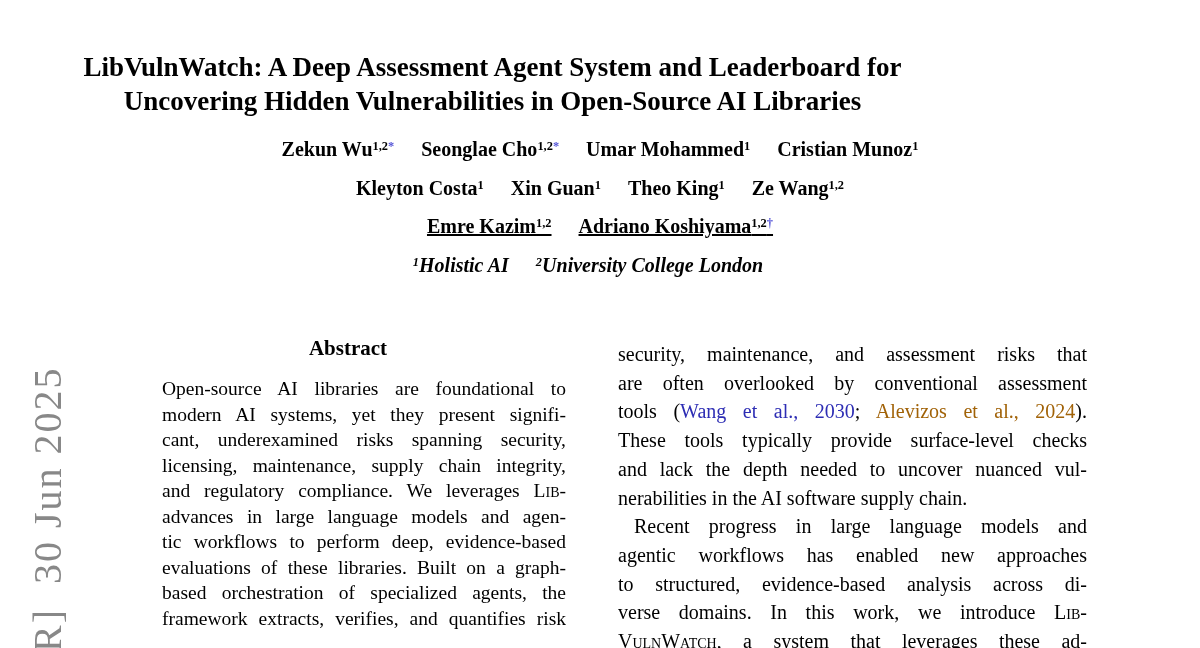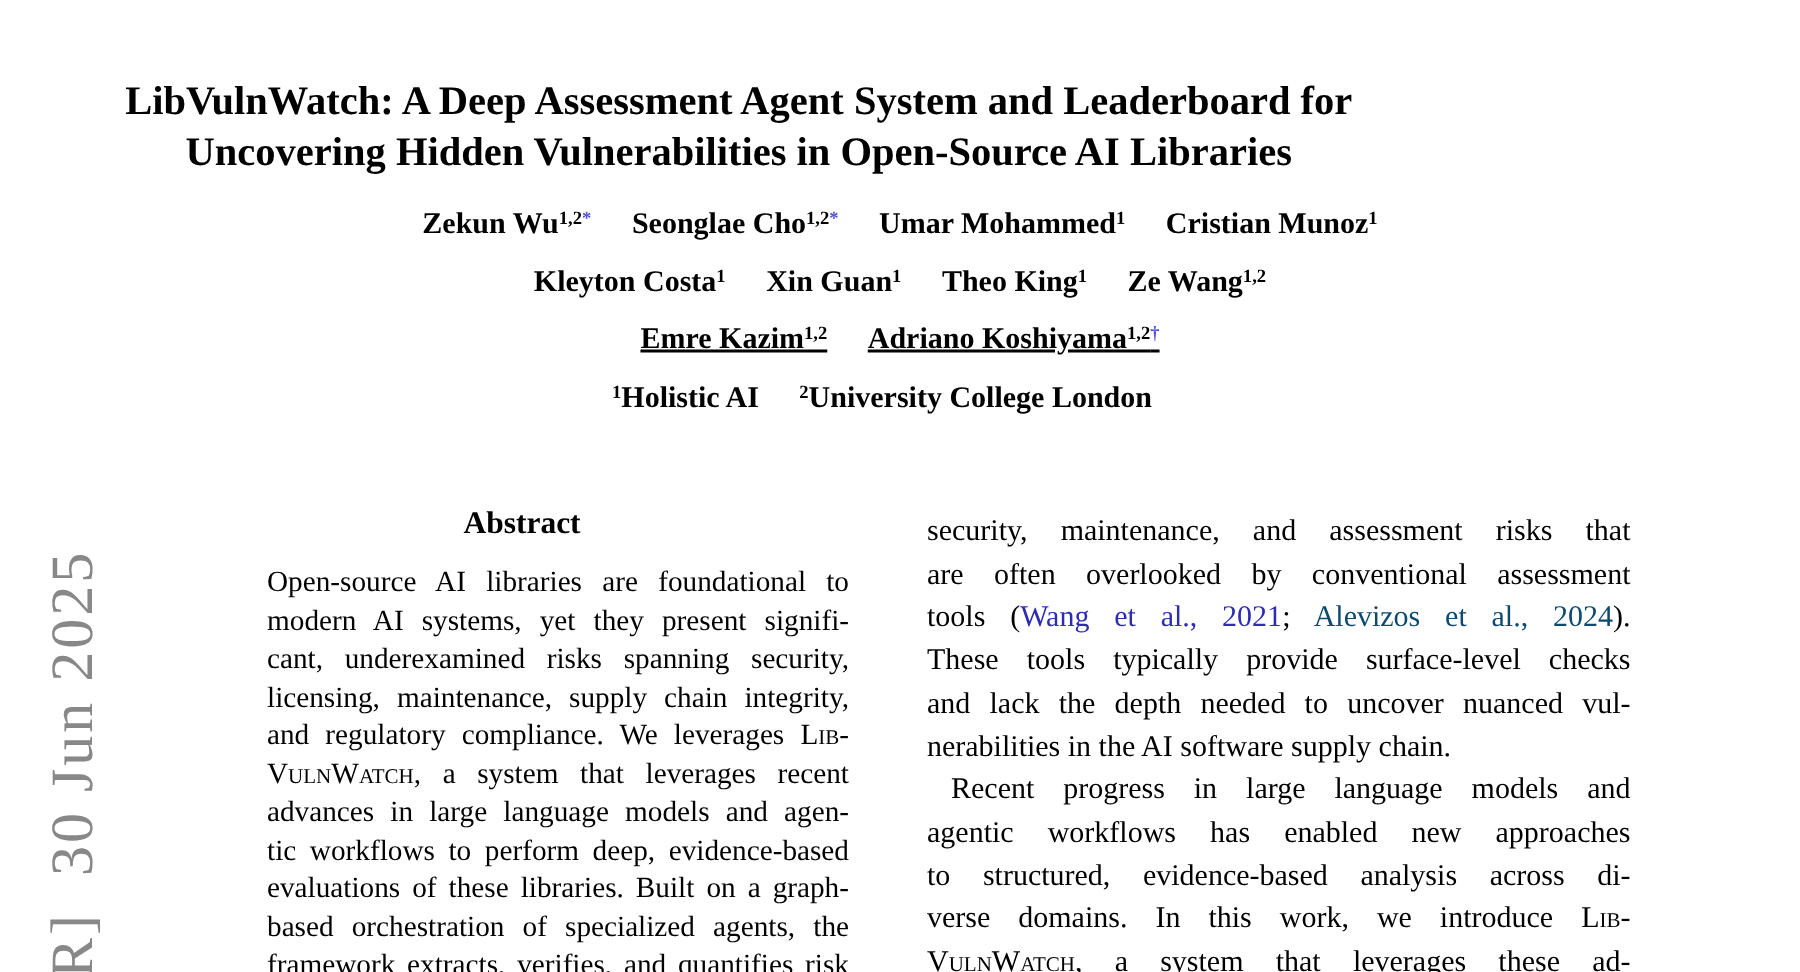--- a/index.html
+++ b/index.html
@@ -10,29 +10,29 @@
     font-size:40px;color:#888888;white-space:pre;letter-spacing:2px;font-family:"Liberation Serif",serif;}
 
   .title{position:absolute;left:0;width:985px;text-align:center;font-weight:bold;font-size:27px;line-height:34px;}
   .title.l1{top:50px;}
   .title.l2{top:84px;}
 
   .authors-row{position:absolute;left:0;width:1200px;text-align:center;font-weight:bold;font-size:20px;}
   .authors-row.r1{top:138px;}
   .authors-row.r2{top:177px;}
   .authors-row.r3{top:215px;text-decoration:underline;}
-  .affiliations{position:absolute;left:0;width:1176px;text-align:center;font-weight:bold;font-size:20px;top:254px;}
+  .affiliations{position:absolute;left:0;width:1176px;text-align:center;font-weight:bold;font-size:20px;top:254px;font-style:italic;}
 
   .col{position:absolute;}
   .col-left{left:162px;top:376px;width:404px;}
   .col-right{left:618px;top:340px;width:469px;}
   .abstract-heading{position:absolute;left:146px;top:336px;width:404px;text-align:center;font-weight:bold;font-size:21px;}
 
   .pline{text-align:justify;text-align-last:justify;white-space:normal;}
-  .col-left .pline{font-size:19.5px;line-height:25.5px;margin-left:16px;}
+  .col-left .pline{font-size:19.5px;line-height:25.5px;}
   .col-right .pline{font-size:20px;line-height:28.7px;}
   .pline.last{text-align-last:left;}
   .pline.indent{text-indent:16px;}
 
   .seg{white-space:normal;}
   .seg.sup,.seg.supmark{font-size:0.62em;vertical-align:0.5em;}
   .seg.sc{font-variant:small-caps;}
   .seg.gap{display:inline-block;width:27px;}
 </style>
 </head>
@@ -52,32 +52,31 @@
   <div class="affiliations"><span class="seg sup">1</span><span class="seg">Holistic AI</span><span class="seg gap"></span><span class="seg sup">2</span><span class="seg">University College London</span></div>
 
   <div class="abstract-heading">Abstract</div>
 
   <div class="col col-left">
       <div class="pline"><span class="seg">Open-source AI libraries are foundational to</span></div>
       <div class="pline"><span class="seg">modern AI systems, yet they present signifi-</span></div>
       <div class="pline"><span class="seg">cant, underexamined risks spanning security,</span></div>
       <div class="pline"><span class="seg">licensing, maintenance, supply chain integrity,</span></div>
       <div class="pline"><span class="seg">and regulatory compliance. We leverages </span><span class="seg sc">Lib-</span></div>
-      <div class="pline"><span class="seg sc">VulnWatch</span><span class="seg">, a system that leverages recent</span></div>
       <div class="pline"><span class="seg">advances in large language models and agen-</span></div>
       <div class="pline"><span class="seg">tic workflows to perform deep, evidence-based</span></div>
       <div class="pline"><span class="seg">evaluations of these libraries.  Built on a graph-</span></div>
       <div class="pline"><span class="seg">based orchestration of specialized agents, the</span></div>
       <div class="pline"><span class="seg">framework extracts, verifies, and quantifies risk</span></div>
     </div>
 
   <div class="col col-right">
       <div class="pline"><span class="seg">security, maintenance, and assessment risks that</span></div>
       <div class="pline"><span class="seg">are often overlooked by conventional assessment</span></div>
-      <div class="pline"><span class="seg">tools (</span><span class="seg link" style="color: rgb(45, 45, 180);">Wang et al., 2021</span><span class="seg">; </span><span class="seg link" style="color: #0c4a6e;">Alevizos et al., 2024</span><span class="seg">).</span></div>
+      <div class="pline"><span class="seg">tools (</span><span class="seg link" style="color: rgb(45, 45, 180);">Wang et al., 2030</span><span class="seg">; </span><span class="seg link" style="color: #a16207;">Alevizos et al., 2024</span><span class="seg">).</span></div>
       <div class="pline"><span class="seg">These tools typically provide surface-level checks</span></div>
       <div class="pline"><span class="seg">and lack the depth needed to uncover nuanced vul-</span></div>
       <div class="pline last"><span class="seg">nerabilities in the AI software supply chain.</span></div>
       <div class="pline indent"><span class="seg">Recent progress in large language models and</span></div>
       <div class="pline"><span class="seg">agentic workflows has enabled new approaches</span></div>
       <div class="pline"><span class="seg">to structured, evidence-based analysis across di-</span></div>
       <div class="pline"><span class="seg">verse domains.  In this work, we introduce </span><span class="seg sc">Lib-</span></div>
       <div class="pline"><span class="seg sc">VulnWatch</span><span class="seg">, a system that leverages these ad-</span></div>
     </div>
 

